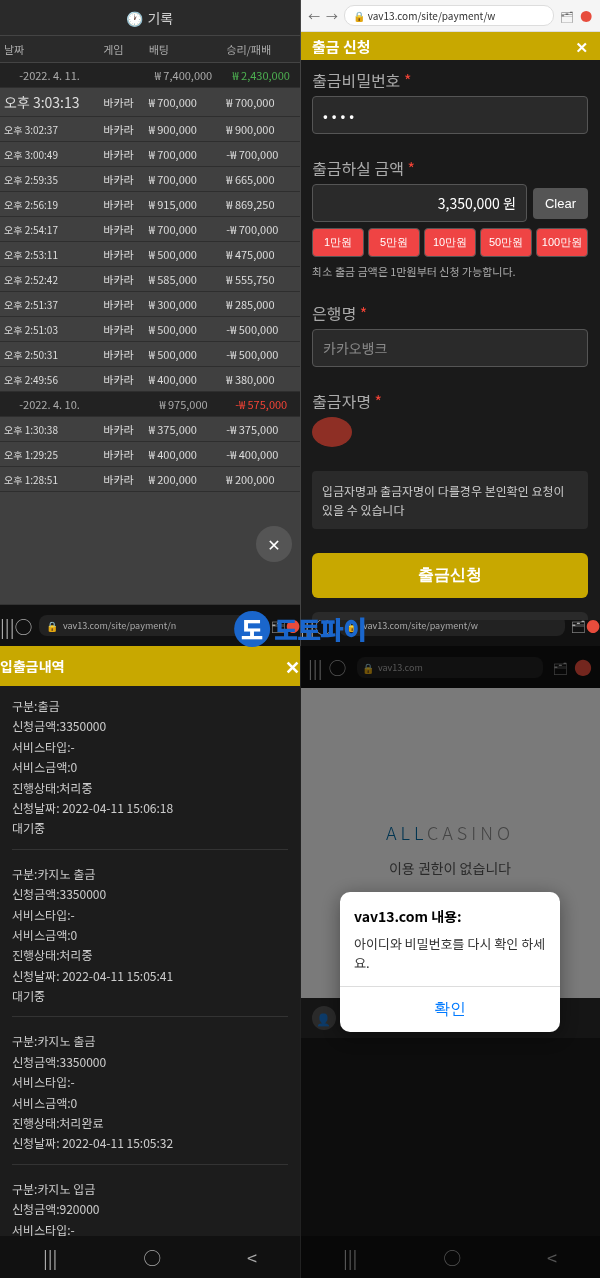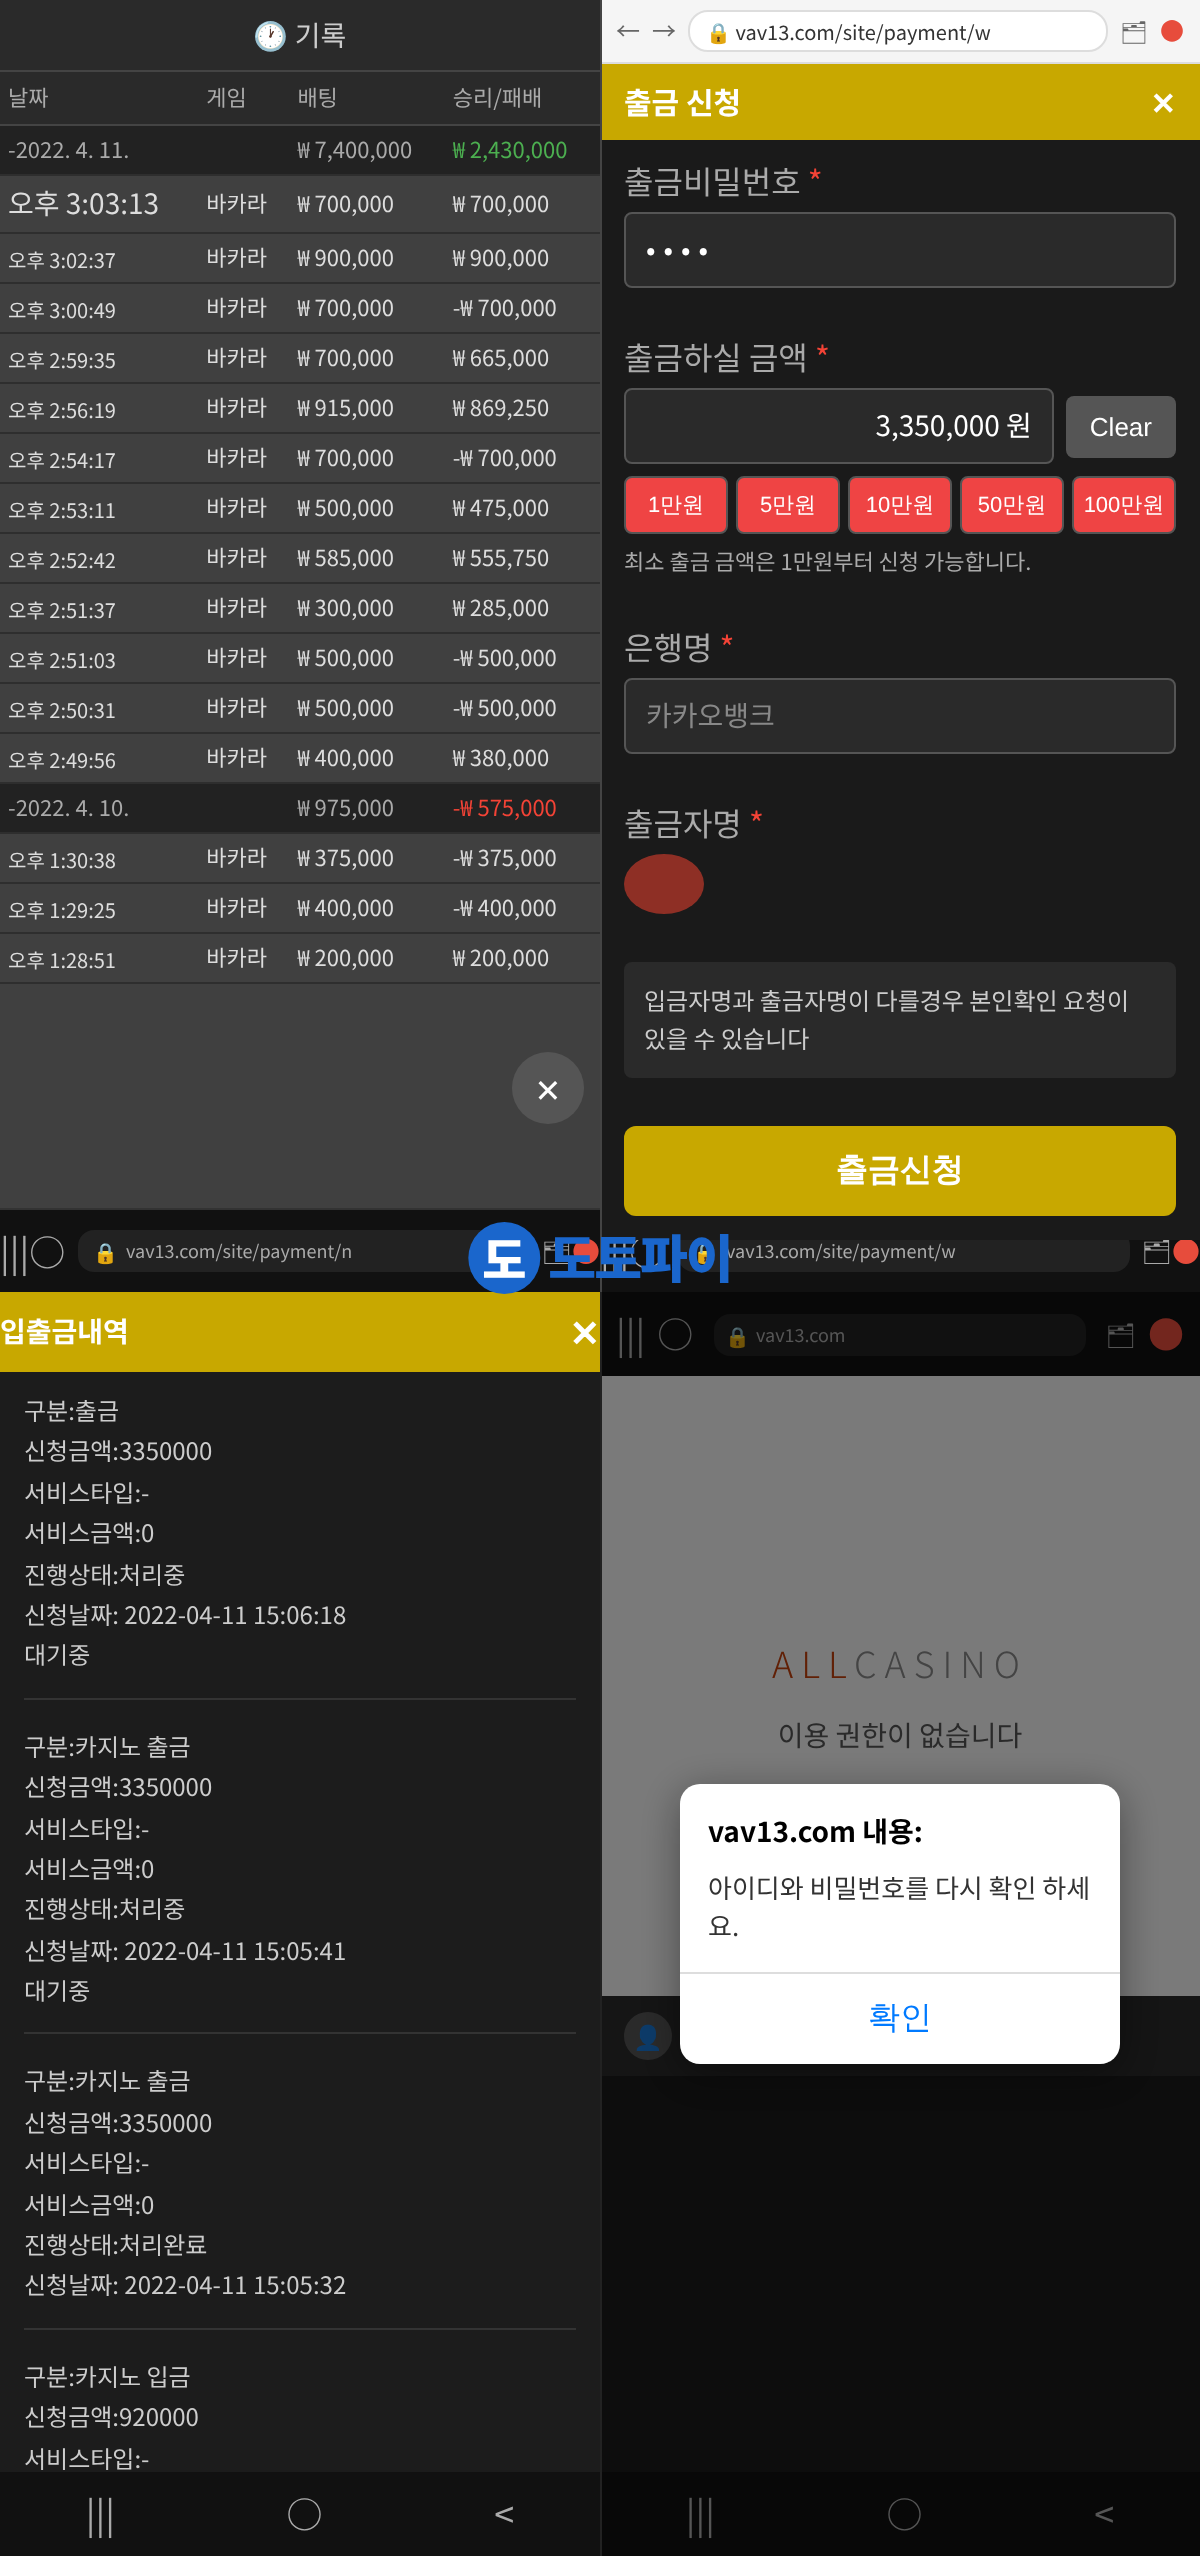--- a/index.html
+++ b/index.html
@@ -49,20 +49,21 @@
     .history-table td {
       color: #ddd;
       padding: 4px 4px;
       border-bottom: 1px solid #2e2e2e;
       font-size: 11px;
     }
     .date-row td {
       background: #222;
       color: #aaa;
       font-size: 11px;
+      text-align: center;
     }
     .positive { color: #4caf50; }
     .negative { color: #f44336; }
     .nav-icon {
       color: #aaa;
       font-size: 18px;
     }
     .nav-url-bar {
       background: #222;
       border-radius: 8px;
@@ -150,21 +151,21 @@
       font-size: 12px;
     }
 
     .withdrawal-form-panel {
       background: #1a1a1a;
       height: 588px;
       overflow-y: auto;
     }
     .form-header {
       background: #c8a800;
-      height: 38px;
+      height: 28px;
       display: flex;
       align-items: center;
       justify-content: space-between;
       padding: 0 12px;
       color: #fff;
       font-size: 15px;
       font-weight: bold;
     }
     .form-section {
       padding: 8px 12px;
@@ -332,21 +333,21 @@
       justify-content: center;
       gap: 10px;
     }
     .all-casino-logo {
       font-size: 28px;
       font-weight: 900;
       color: #222;
       letter-spacing: 2px;
     }
     .all-casino-logo span {
-      color: #c2410c;
+      color: #0369a1;
       font-weight: 300;
       font-size: 18px;
       letter-spacing: 4px;
     }
     .no-access-text {
       color: #555;
       font-size: 14px;
     }
     .user-bar {
       background: #2a2a2a;

